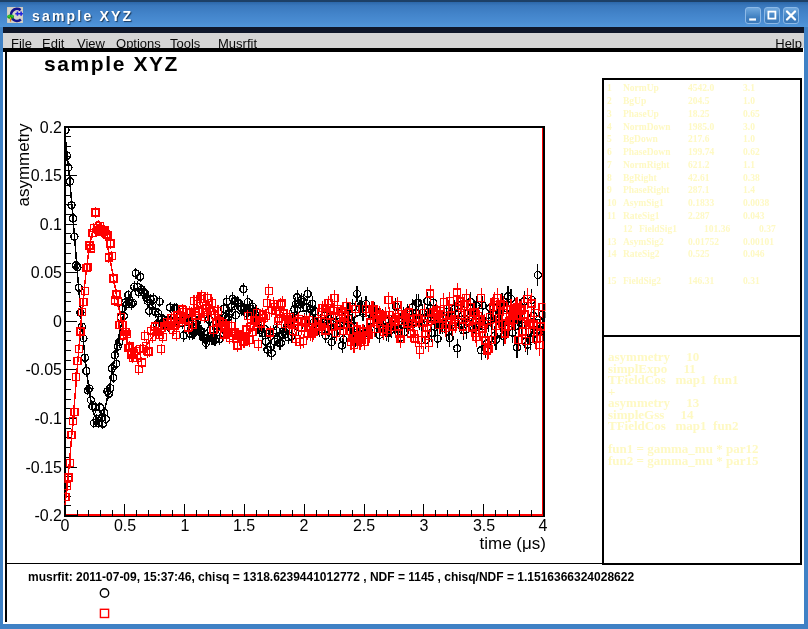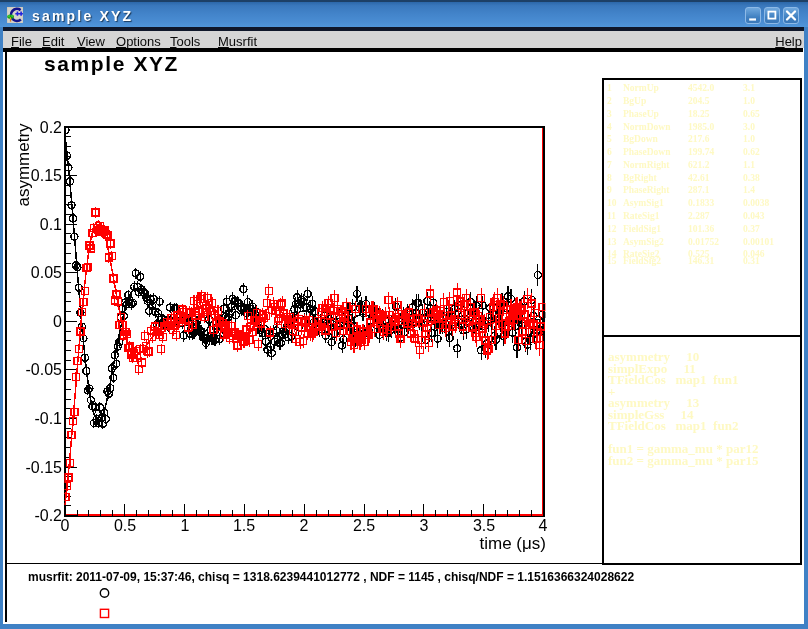--- a/index.html
+++ b/index.html
@@ -4,21 +4,21 @@
 body{width:808px;height:629px;overflow:hidden;font-family:"Liberation Sans",sans-serif}
 #win{position:absolute;left:0;top:0;width:808px;height:629px;background:#3f81c5}
 #titlebar{position:absolute;left:0;top:0;width:808px;height:27px;
  background:linear-gradient(180deg,#2c67a9 0%,#3a78bc 15%,#4283c9 45%,#4a8dd3 80%,#5096da 100%);
  border-top:2px solid #1d4066;box-sizing:border-box}
 #title{position:absolute;left:32px;top:6px;font-size:14px;font-weight:bold;letter-spacing:2.2px;color:#fff;
  text-shadow:1px 1px 1px #1a3a5c}
 .wbtn{position:absolute;top:5px;width:16px;height:17px;border-radius:3px;
  background:linear-gradient(180deg,#71a9de,#4181c2 60%,#3a78b8);border:1px solid #8db9e6;box-sizing:border-box}
 #menubar{position:absolute;left:3px;top:27px;width:801px;height:21px;background:#d5d5d5;
- border-top:4px solid #0f172a;box-sizing:border-box;font-size:13px;color:#0a0a0a}
+ border-top:6px solid #0f172a;box-sizing:border-box;font-size:13px;color:#0a0a0a}
 #canvas{position:absolute;left:3px;top:48px;width:801px;height:576px;background:#fff}
 #topline{position:absolute;left:3px;top:48px;width:800px;height:4px;background:#000}
 #leftline{position:absolute;left:5px;top:51px;width:2px;height:571px;background:#000}
 #ctitle{position:absolute;left:44px;top:51.5px;font-size:21px;font-weight:bold;letter-spacing:1.6px;color:#000}
 .mono{font-family:Liberation Serif, serif;font-weight:bold;color:#fef9c3}
 #params{position:absolute;left:0;top:0;font-size:9.5px}
 #theory{position:absolute;left:608px;top:351.3px;font-size:13px;line-height:11.5px}
 .leg{position:absolute;font-size:12px;font-weight:bold;color:#000;white-space:nowrap}
 </style></head>
 <body>
@@ -810,39 +810,39 @@
         <span style="position:absolute;left:623px">AsymSig1</span>
         <span style="position:absolute;left:688px">0.1833</span>
         <span style="position:absolute;left:743px">0.0038</span>
       </div>
       <div style="position:absolute;top:210.0px;left:0;width:808px;height:12px;line-height:12px">
         <span style="position:absolute;left:607px">11</span>
         <span style="position:absolute;left:623px">RateSig1</span>
         <span style="position:absolute;left:688px">2.287</span>
         <span style="position:absolute;left:743px">0.043</span>
       </div>
-      <div style="position:absolute;top:222.8px;left:0;width:768px;height:12px;line-height:12px">
+      <div style="position:absolute;top:222.8px;left:16px;width:768px;height:12px;line-height:12px">
         <span style="position:absolute;left:607px">12</span>
         <span style="position:absolute;left:623px">FieldSig1</span>
         <span style="position:absolute;left:688px">101.36</span>
         <span style="position:absolute;left:743px">0.37</span>
       </div>
       <div style="position:absolute;top:235.6px;left:0;width:780px;height:12px;line-height:12px">
         <span style="position:absolute;left:607px">13</span>
         <span style="position:absolute;left:623px">AsymSig2</span>
         <span style="position:absolute;left:688px">0.01752</span>
         <span style="position:absolute;left:743px">0.00101</span>
       </div>
       <div style="position:absolute;top:248.4px;left:0;width:808px;height:12px;line-height:12px">
         <span style="position:absolute;left:607px">14</span>
         <span style="position:absolute;left:623px">RateSig2</span>
         <span style="position:absolute;left:688px">0.525</span>
         <span style="position:absolute;left:743px">0.046</span>
       </div>
-      <div style="position:absolute;top:255px;left:0;width:668px;height:12px;line-height:12px">
+      <div style="position:absolute;top:275px;left:0;width:668px;height:12px;line-height:12px">
         <span style="position:absolute;left:607px">15</span>
         <span style="position:absolute;left:623px">FieldSig2</span>
         <span style="position:absolute;left:688px">146.31</span>
         <span style="position:absolute;left:743px">0.31</span>
       </div>
     </div>
  <div id="theory" class="mono">asymmetry&nbsp;&nbsp;&nbsp;&nbsp;&nbsp;10<br>simplExpo&nbsp;&nbsp;&nbsp;&nbsp;&nbsp;11<br>TFieldCos&nbsp;&nbsp;&nbsp;map1&nbsp;&nbsp;fun1<br>+<br>asymmetry&nbsp;&nbsp;&nbsp;&nbsp;&nbsp;13<br>simpleGss&nbsp;&nbsp;&nbsp;&nbsp;&nbsp;14<br>TFieldCos&nbsp;&nbsp;&nbsp;map1&nbsp;&nbsp;fun2<br><br>fun1&nbsp;=&nbsp;gamma_mu&nbsp;*&nbsp;par12<br>fun2&nbsp;=&nbsp;gamma_mu&nbsp;*&nbsp;par15</div>
  <div class="leg" style="left:28px;top:570px">musrfit: 2011-07-09, 15:37:46, chisq = 1318.6239441012772 , NDF = 1145 , chisq/NDF = 1.1516366324028622</div>
 </div>
 </body></html>

